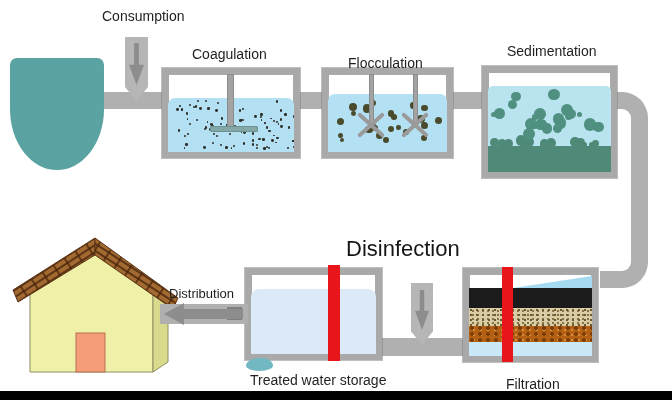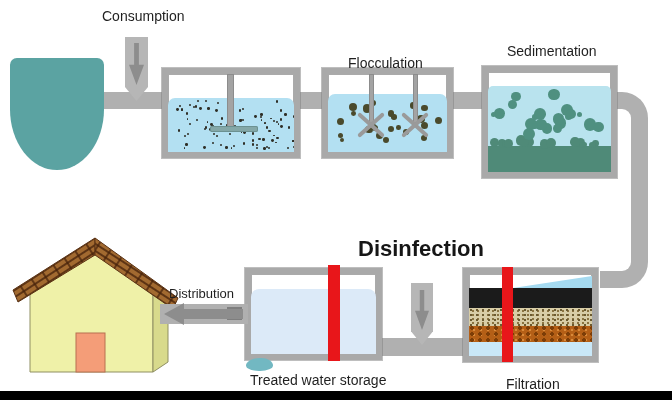--- a/index.html
+++ b/index.html
@@ -94,21 +94,21 @@
     border-radius:55% 45% 50% 50%/60% 60% 45% 45%;}
   #house{position:absolute;left:8px;top:230px;}
   #bottom-bar{position:absolute;left:0;top:391px;width:672px;height:9px;background:#000000;}
   
   .lbl{position:absolute;font-size:14px;color:#1f1f1f;white-space:nowrap;}
   #lbl-raw{left:18px;top:42px;}
   #lbl-coagulants{left:102px;top:8px;}
   #lbl-coagulation{left:192px;top:46px;}
   #lbl-flocculation{left:348px;top:55px;}
   #lbl-sedimentation{left:507px;top:43px;}
-  #lbl-disinfection{left:358px;top:236px;font-size:22px;font-weight:bold;color:#161616;}
+  #lbl-disinfection{left:346px;top:236px;font-size:22px;font-weight:normal;color:#161616;}
   #lbl-distribution{left:169px;top:286px;font-size:13px;}
   #lbl-storage{left:250px;top:372px;}
   #lbl-filtration{left:506px;top:376px;}
   #lbl-home{left:40px;top:375px;}
 </style>
 </head>
 <body>
 
 <div id="scene">
 
@@ -357,20 +357,21 @@
 
   <div class="pipe" id="pipe-dist"></div>
   <div id="dist-inset"></div>
   <div id="dist-arrow-shaft"></div>
   <div id="dist-arrow-head"></div>
 
   <div class="redbar" id="redbar-stor"></div>
   <div class="redbar" id="redbar-filt"></div>
 
   <div class="lbl" id="lbl-coagulants">Consumption</div>
+  <div class="lbl" id="lbl-coagulation">Coagulation</div>
   <div class="lbl" id="lbl-flocculation">Flocculation</div>
   <div class="lbl" id="lbl-sedimentation">Sedimentation</div>
   <div class="lbl" id="lbl-disinfection">Disinfection</div>
   <div class="lbl" id="lbl-distribution">Distribution</div>
   <div class="lbl" id="lbl-storage">Treated water storage</div>
   <div class="lbl" id="lbl-filtration">Filtration</div>
 
   <div id="bottom-bar"></div>
 </div>
 

